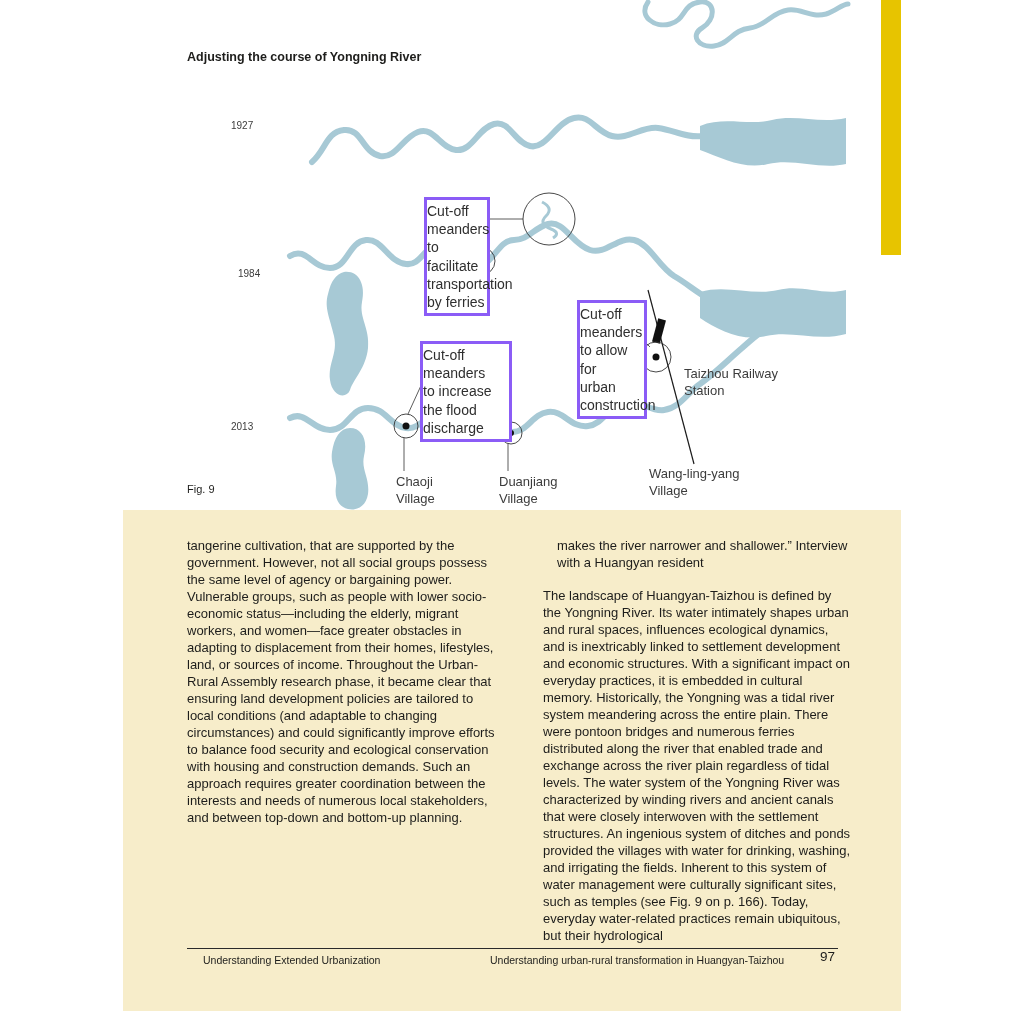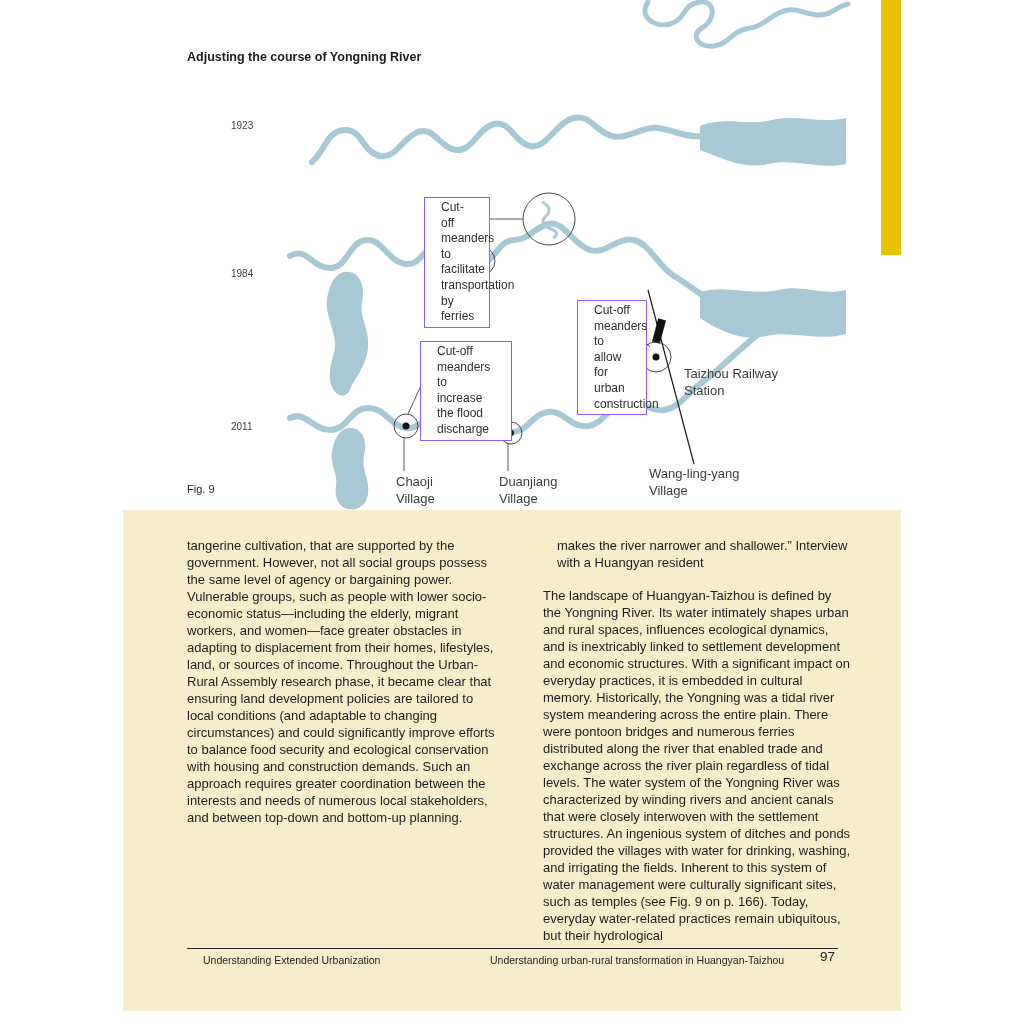--- a/index.html
+++ b/index.html
@@ -14,23 +14,23 @@
   .page{position:relative;width:1020px;height:1024px;background:#fff;overflow:hidden;}
 
   
   .fig-art{position:absolute;left:0;top:0;}
   .river-strokes path{stroke:var(--river);}
   .river-fills path{fill:var(--river);}
   .meander-glyphs path{stroke:var(--river);}
   .fig-title{position:absolute;left:187px;top:50px;font-size:12.5px;font-weight:bold;color:var(--ink);}
   .year{position:absolute;font-size:10px;color:#3c3c3c;}
   .y1930{left:231px;top:120px;}
-  .y1984{left:231px;top:268px;}
+  .y1984{left:238px;top:268px;}
   .y2020{left:231px;top:421px;}
-  .annot{position:absolute;background:#fff;border:1px solid #8b5cf6;padding:2px 16px;font-size:12px;line-height:1.3;color:#2f2f2f;white-space:pre-line;}
+  .annot{position:absolute;background:#fff;border:3px solid #8b5cf6;padding:2px 0;font-size:14px;line-height:1.3;color:#2f2f2f;white-space:pre-line;}
   .box-ferries{left:424px;top:197px;width:66px;}
   .box-urban{left:577px;top:300px;width:70px;}
   .box-flood{left:420px;top:341px;width:92px;}
   .maplabel{position:absolute;font-size:13px;line-height:1.3;color:#3c3c3c;white-space:pre-line;}
   .railway-label{left:684px;top:366px;}
   .village-chaoji{left:396px;top:474px;}
   .village-duanjiang{left:499px;top:474px;}
   .village-wangling{left:649px;top:466px;}
   .fig-caption{position:absolute;left:187px;top:483px;font-size:11px;color:var(--ink);}
   .accent-bar{position:absolute;left:881px;top:0;width:20px;height:255px;background:var(--accent);}
@@ -105,23 +105,23 @@
     </g>
 
     <g fill="#111" stroke="none">
       <circle cx="406" cy="426" r="3.5"></circle>
       <circle cx="511" cy="433" r="3"></circle>
       <circle cx="656" cy="357" r="3.5"></circle>
     </g>
   </svg>
 
   <div class="fig-title">Adjusting the course of Yongning River</div>
-  <div class="year y1930">1923</div>
+  <div class="year y1930">1927</div>
   <div class="year y1984">1984</div>
-  <div class="year y2020">2011</div>
+  <div class="year y2020">2013</div>
 
   <div class="annot box-ferries">Cut-off meanders
 to facilitate
 transportation
 by ferries</div>
   <div class="annot box-urban">Cut-off meanders
 to allow for
 urban construction</div>
   <div class="annot box-flood">Cut-off meanders
 to increase

